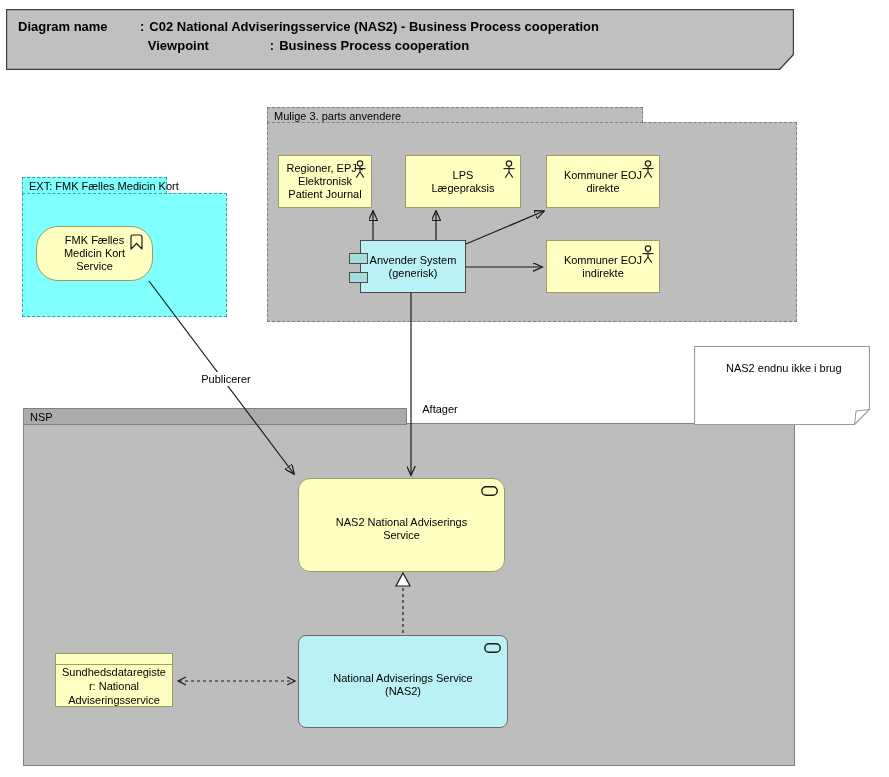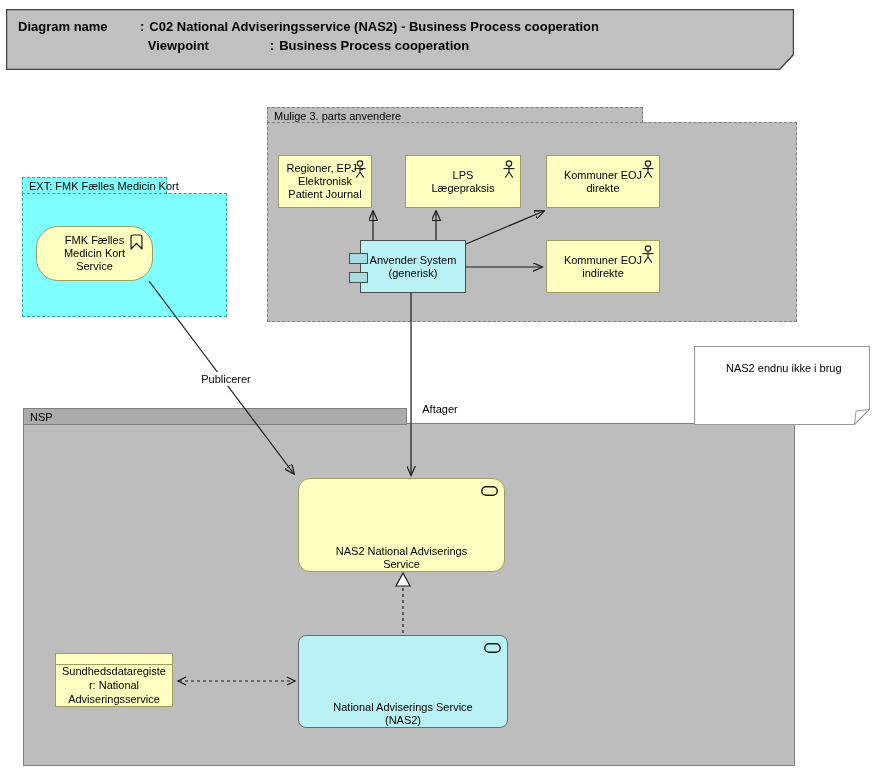--- a/index.html
+++ b/index.html
@@ -29,21 +29,21 @@
 
   
   .node{position:absolute;box-sizing:border-box;font-size:11px;line-height:13px;text-align:center;
         display:flex;flex-direction:column;justify-content:center;}
   .node .lines span{display:block;}
   .ybox{background:var(--yellow-fill,#ffffc2);border:1.2px solid var(--yellow-border,#9d9d60);}
   .cyanbox{background:var(--cyan-fill,#b9f1f5);border:1px solid var(--node-border-dark,#4a4a4a);}
   .round10{border-radius:22px;}
   .round12{border-radius:12px;}
   .round14{border-radius:8px;}
-  .top-align{justify-content:flex-end;padding-top:7px;}
+  .top-align{justify-content:center;padding-top:7px;}
   .icon{position:absolute;}
   .actor-ic{right:4px;top:4px;}
   .oval-ic{right:6px;top:7px;}
   .bookmark-ic{right:8px;top:6px;}
   .comp-tab{position:absolute;left:-12px;width:19px;height:11px;box-sizing:border-box;
             background:var(--cyan-accent-fill,#a5dde0);border:1px solid var(--node-border-dark,#4a4a4a);}
   .compartment{position:absolute;left:0;top:0;right:0;height:10px;
                border-bottom:1.2px solid var(--yellow-border,#9d9d60);}
   .clipbox{overflow:hidden;}
 

